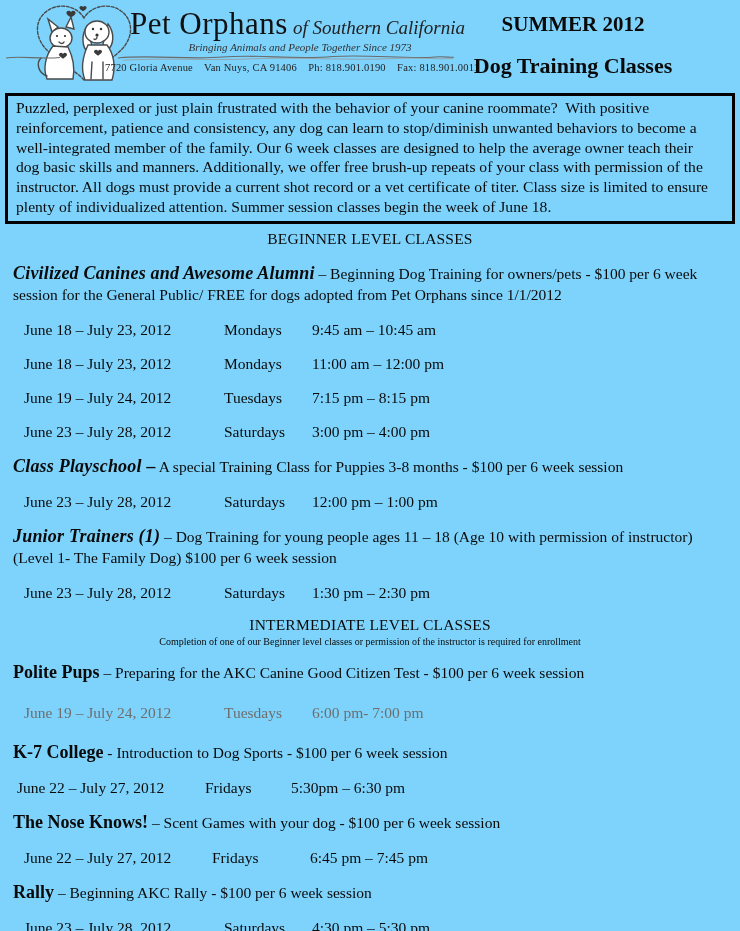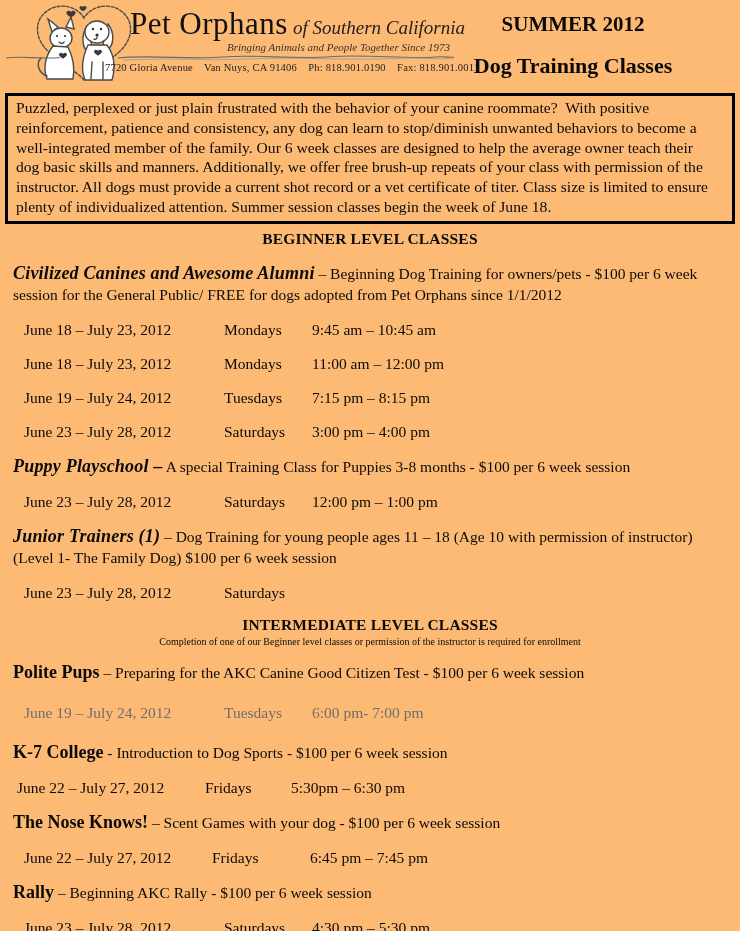--- a/index.html
+++ b/index.html
@@ -1,43 +1,43 @@
 <!DOCTYPE html>
 <html><head>
 <meta charset="utf-8">
 <style>
   html,body { margin:0; padding:0; background:#e8e8e8; }
   .page {
     position:relative; width:740px; height:931px; margin:0 auto;
-    background:#fdba74; color:#0a0a0a; overflow:hidden;
+    background:#7dd3fc; color:#0a0a0a; overflow:hidden;
     font-family:"Liberation Serif", serif;
   }
 
   
   .masthead { position:relative; height:91px; }
   .logo-svg { position:absolute; left:28px; top:2px; width:112px; height:84px; }
   .org-line { position:absolute; left:130px; top:6px; white-space:nowrap; }
   .org-name { font-size:31px; letter-spacing:0.5px; color:#111; }
   .org-suffix { font-size:19px; font-style:italic; margin-left:5px; color:#222; }
-  .tagline { position:absolute; left:150px; top:41px; width:300px; text-align:right;
+  .tagline { position:absolute; left:150px; top:41px; width:300px; text-align:center;
              font-style:italic; font-size:11px; color:#333; }
   .divider-svg { position:absolute; left:3px; top:52px; width:452px; height:10px; }
   .address { position:absolute; left:105px; top:62px; width:330px; text-align:center;
              font-size:10.5px; color:#222; white-space:pre; letter-spacing:0.2px; }
   .doc-title { position:absolute; left:460px; top:12px; width:226px; text-align:center; }
   .doc-title-1 { font-size:21px; font-weight:bold; }
   .doc-title-2 { font-size:22px; font-weight:bold; margin-top:16px; }
 
   
   .intro-box { margin:2px 5px 0 5px; border:3px solid #000; padding:2px 16px 4px 8px; }
   .intro-text { margin:0; font-size:15.6px; line-height:19.8px; white-space:pre-wrap; }
 
   
   .section-heading { margin:6px 0 0 0; text-align:center; font-size:15.5px;
-                     font-weight:bold; letter-spacing:0.2px; }
+                     font-weight:normal; letter-spacing:0.2px; }
   .section-subheading { margin:2px 0 0 0; text-align:center; font-size:10px; }
 
   .class-title { margin:15px 10px 0 13px; font-size:15.5px; line-height:21px; }
   .class-name { font-size:18px; font-weight:bold; }
   .cn-italic { font-style:italic; letter-spacing:0.2px; }
   .cn-upright { font-style:normal; }
   .class-desc { font-size:15.5px;text-align:center; }
 
   .srow { display:grid; grid-template-columns:200px 88px auto; margin:15px 0 0 24px;
           font-size:15.5px; line-height:19px; }
@@ -132,38 +132,39 @@
       </div>
       <div class="srow">
         <span>June 23 – July 28, 2012</span>
         <span>Saturdays</span>
         <span>3:00 pm – 4:00 pm</span>
       </div>
     </div>
 
     <div>
       <p class="class-title">
-        <span class="class-name cn-italic">Puppy Playschool –</span>
+        <span class="class-name cn-italic">Class Playschool –</span>
         <span class="class-desc">A special Training Class for Puppies 3-8 months - $100 per 6 week session</span>
       </p>
       <div class="srow">
         <span>June 23 – July 28, 2012</span>
         <span>Saturdays</span>
         <span>12:00 pm – 1:00 pm</span>
       </div>
     </div>
 
     <div>
       <p class="class-title">
         <span class="class-name cn-italic">Junior Trainers (1)</span>
         <span class="class-desc">– Dog Training for young people ages 11 – 18 (Age 10 with permission of instructor) (Level 1- The Family Dog) $100 per 6 week session</span>
       </p>
       <div class="srow">
         <span>June 23 – July 28, 2012</span>
         <span>Saturdays</span>
+        <span>1:30 pm – 2:30 pm</span>
       </div>
     </div>
   </section>
 
   <section>
     <h2 class="section-heading" style="margin-top:14px">INTERMEDIATE LEVEL CLASSES</h2>
     <p class="section-subheading">Completion of one of our Beginner level classes or permission of the instructor is required for enrollment</p>
 
     <div>
       <p class="class-title">

